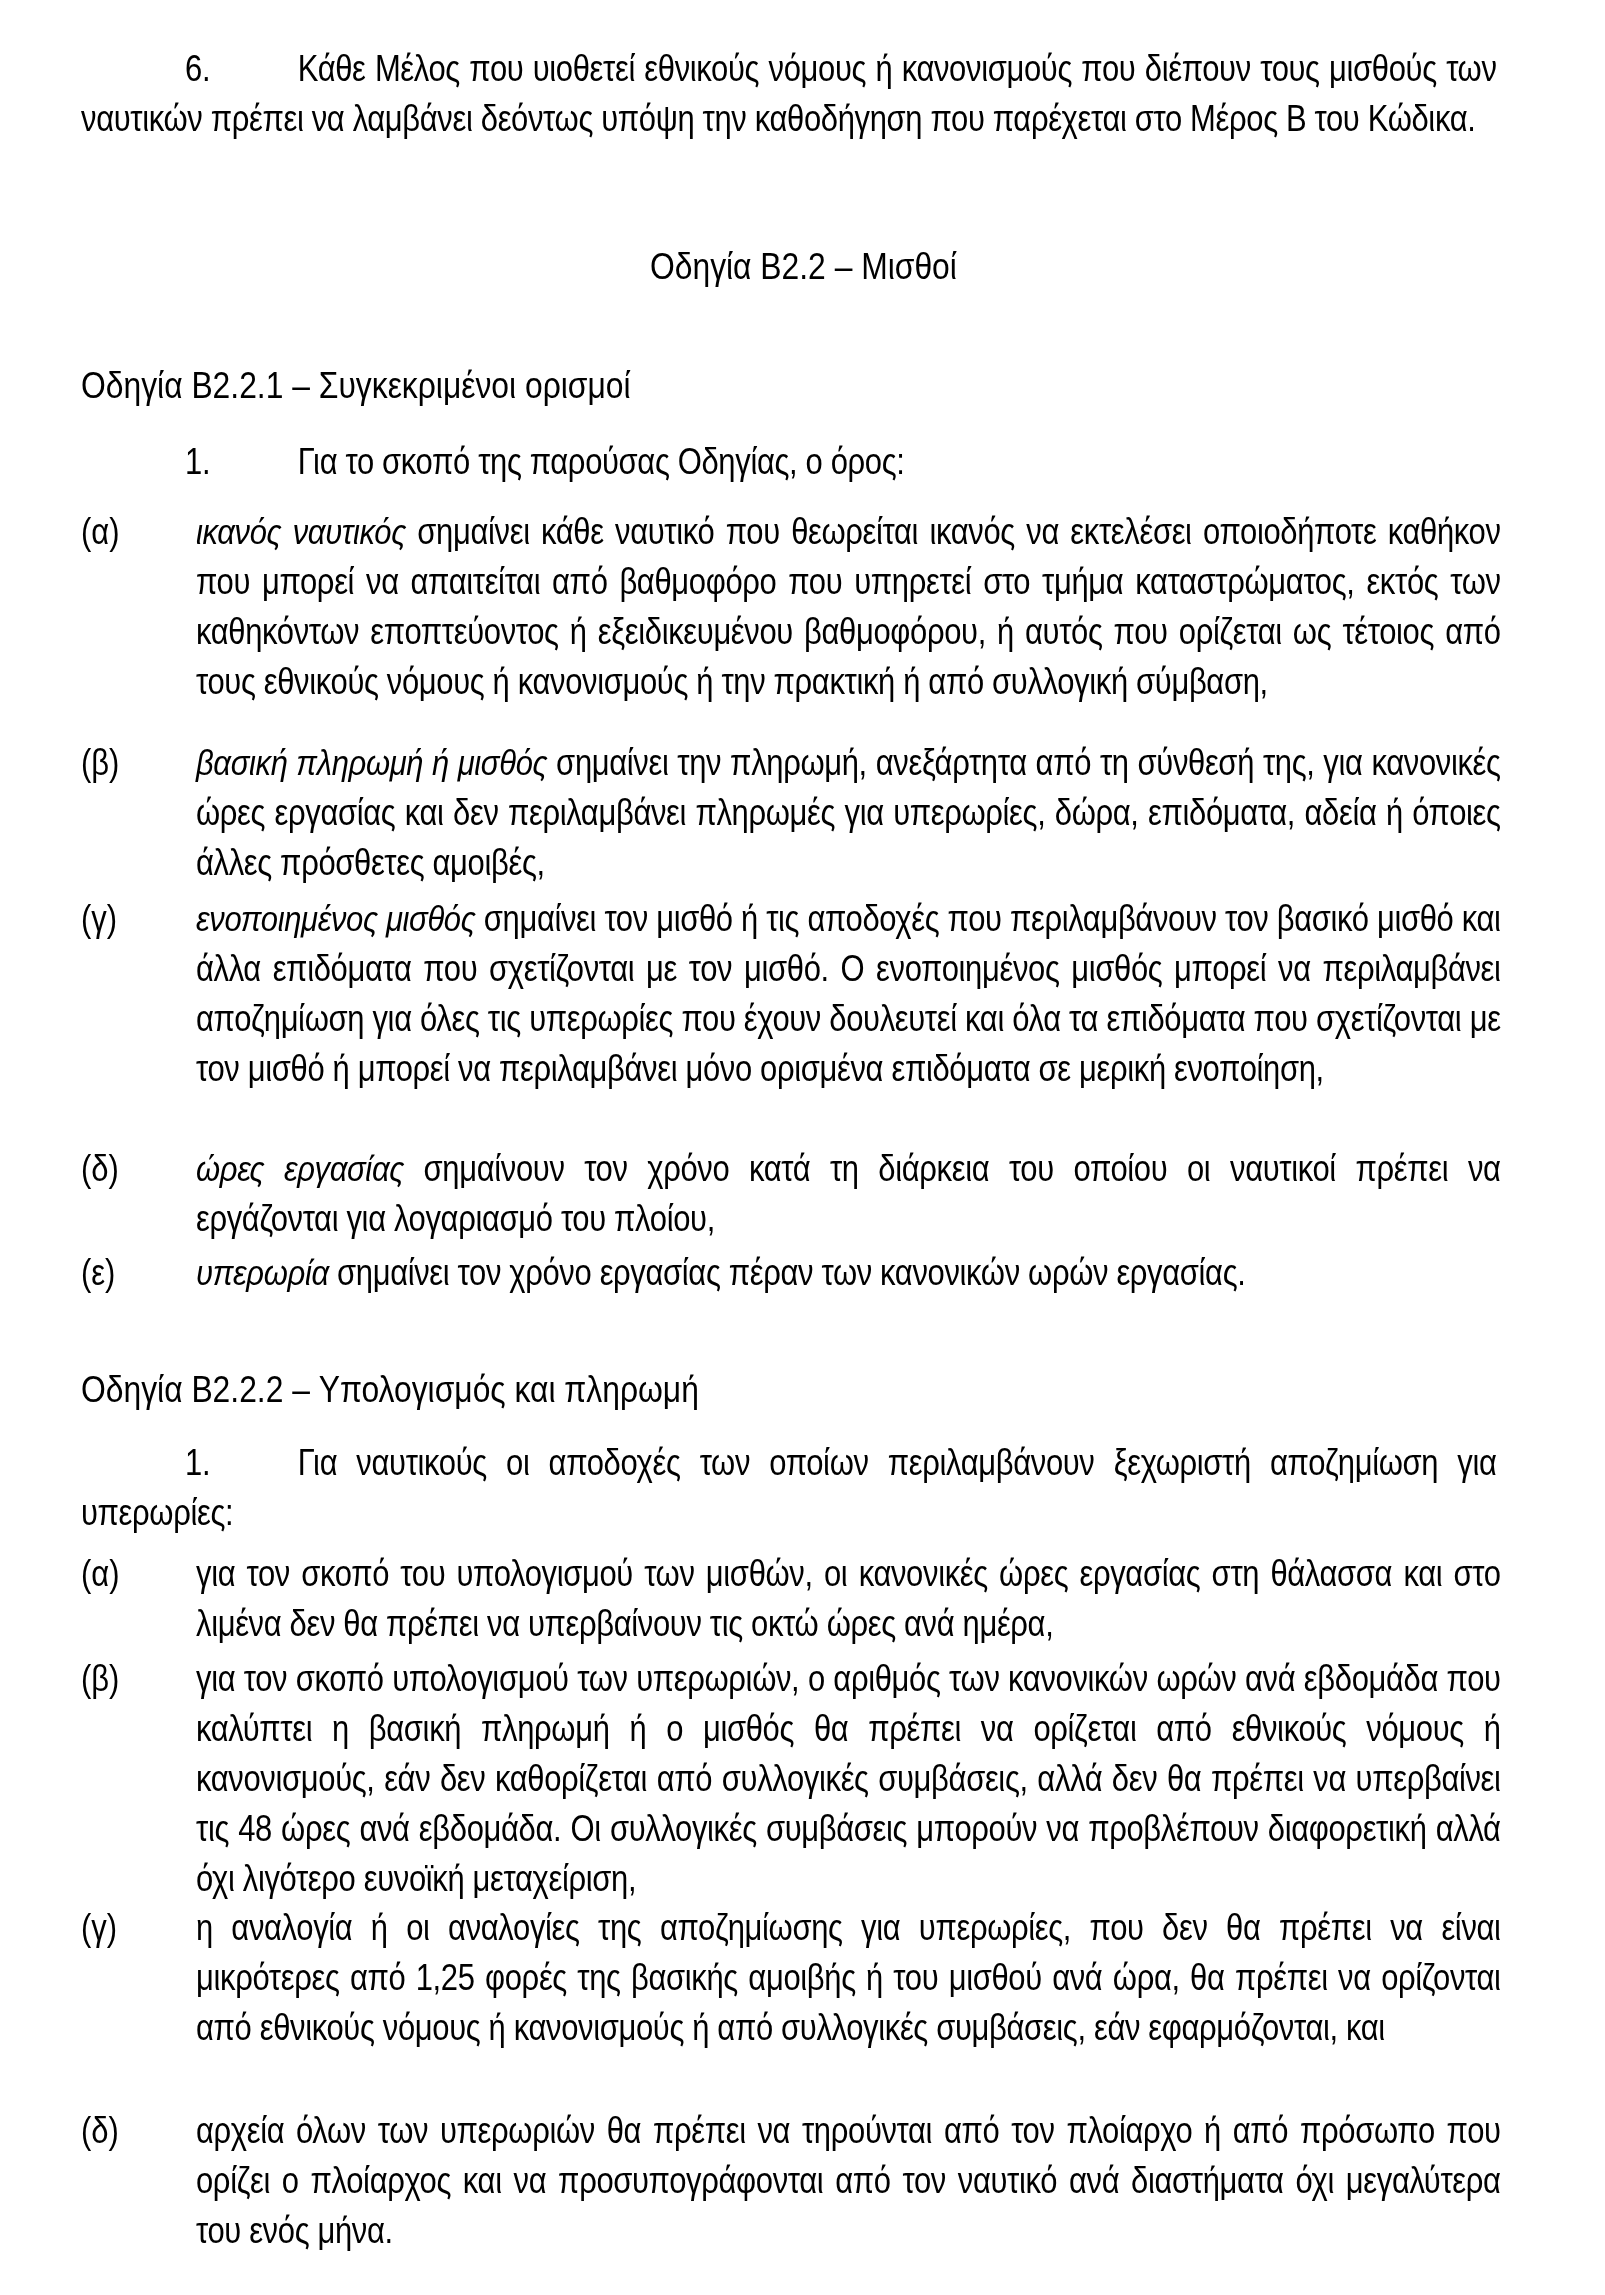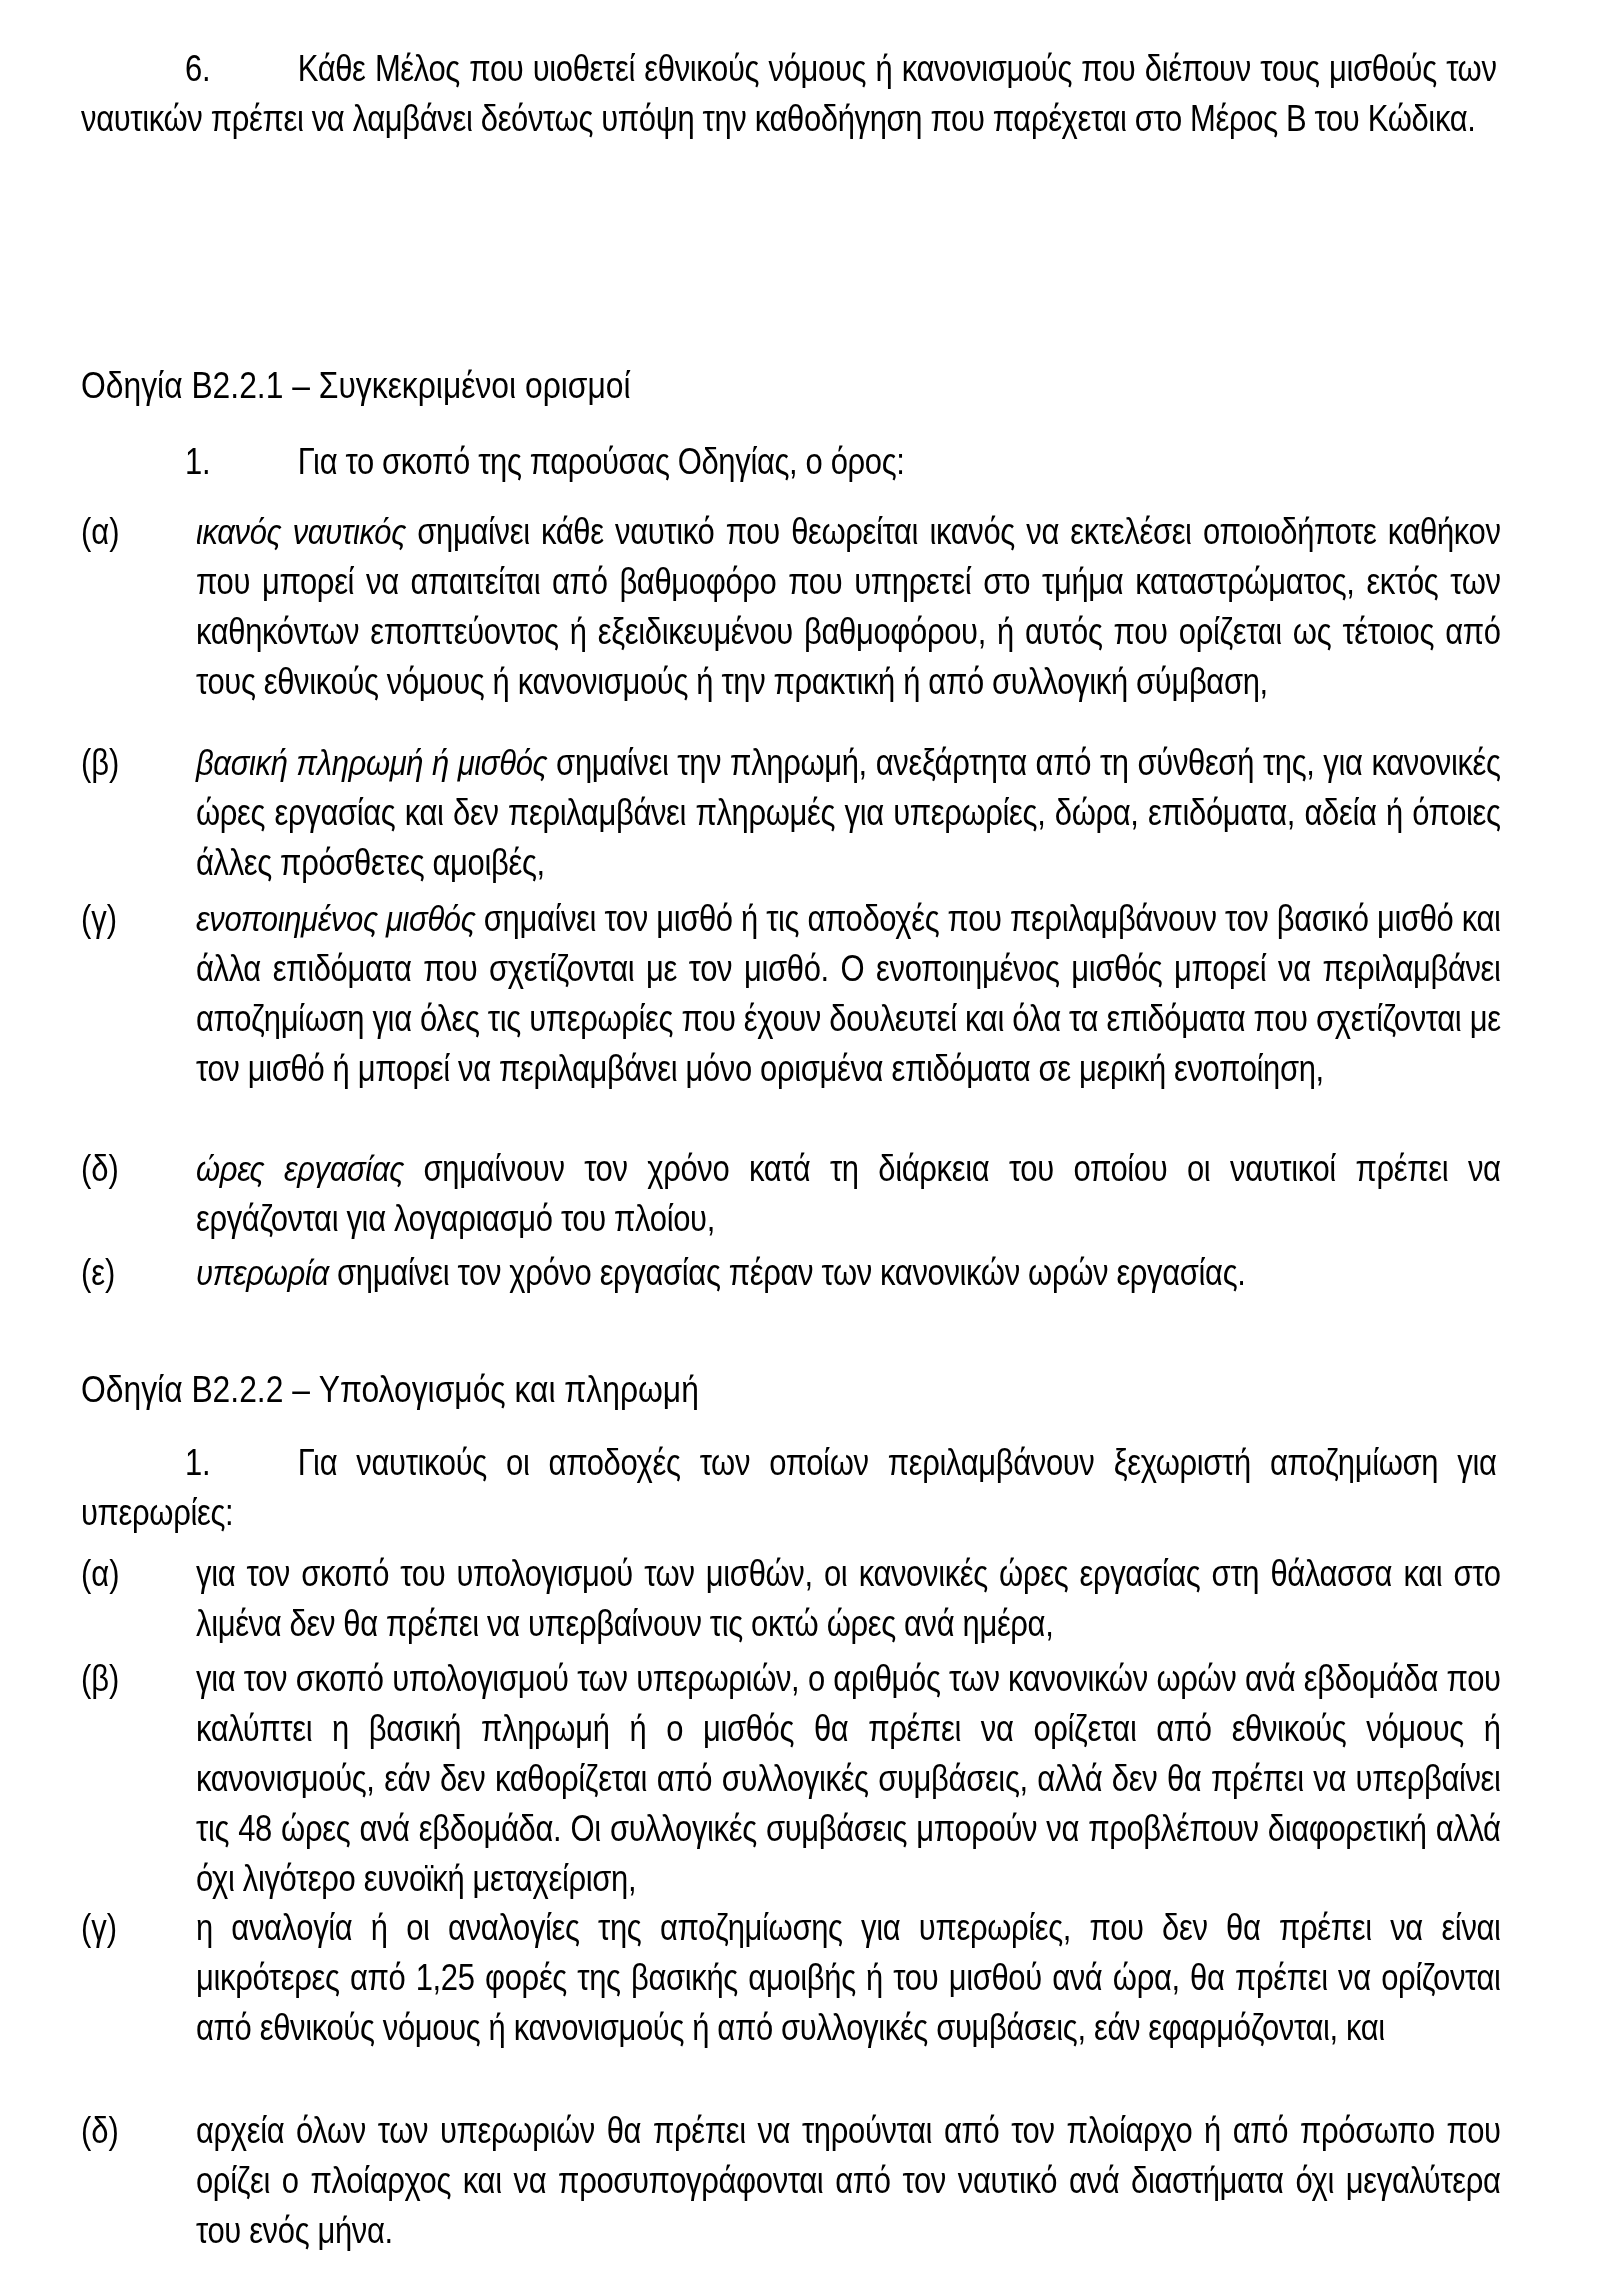--- a/index.html
+++ b/index.html
@@ -35,20 +35,23 @@
   </style>
 </head>
 <body>
 
 <div class="page">
 
   <div class="block para6 txt just">
     <span class="num">6.</span><span>Κάθε Μέλος που υιοθετεί εθνικούς νόμους ή κανονισμούς που διέπουν τους μισθούς των ναυτικών πρέπει να λαμβάνει δεόντως υπόψη την καθοδήγηση που παρέχεται στο Μέρος Β του Κώδικα.</span>
   </div>
 
+  <div class="h-center">
+    <span>Οδηγία B2.2 – Μισθοί</span>
+  </div>
 
   <div class="h-left" style="top:361px;">Οδηγία B2.2.1 – Συγκεκριμένοι ορισμοί</div>
 
   <div class="intro txt" style="top:437px;">
     <span class="num">1.</span><span>Για το σκοπό της παρούσας Οδηγίας, ο όρος:</span>
   </div>
 
   <div class="item" style="top:507px;">
     <div class="label">(α)</div>
     <div class="body txt just"><em>ικανός ναυτικός</em><span> σημαίνει κάθε ναυτικό που θεωρείται ικανός να εκτελέσει οποιοδήποτε καθήκον που μπορεί να απαιτείται από βαθμοφόρο που υπηρετεί στο τμήμα καταστρώματος, εκτός των καθηκόντων εποπτεύοντος ή εξειδικευμένου βαθμοφόρου, ή αυτός που ορίζεται ως τέτοιος από τους εθνικούς νόμους ή κανονισμούς ή την πρακτική ή από συλλογική σύμβαση,</span></div>

